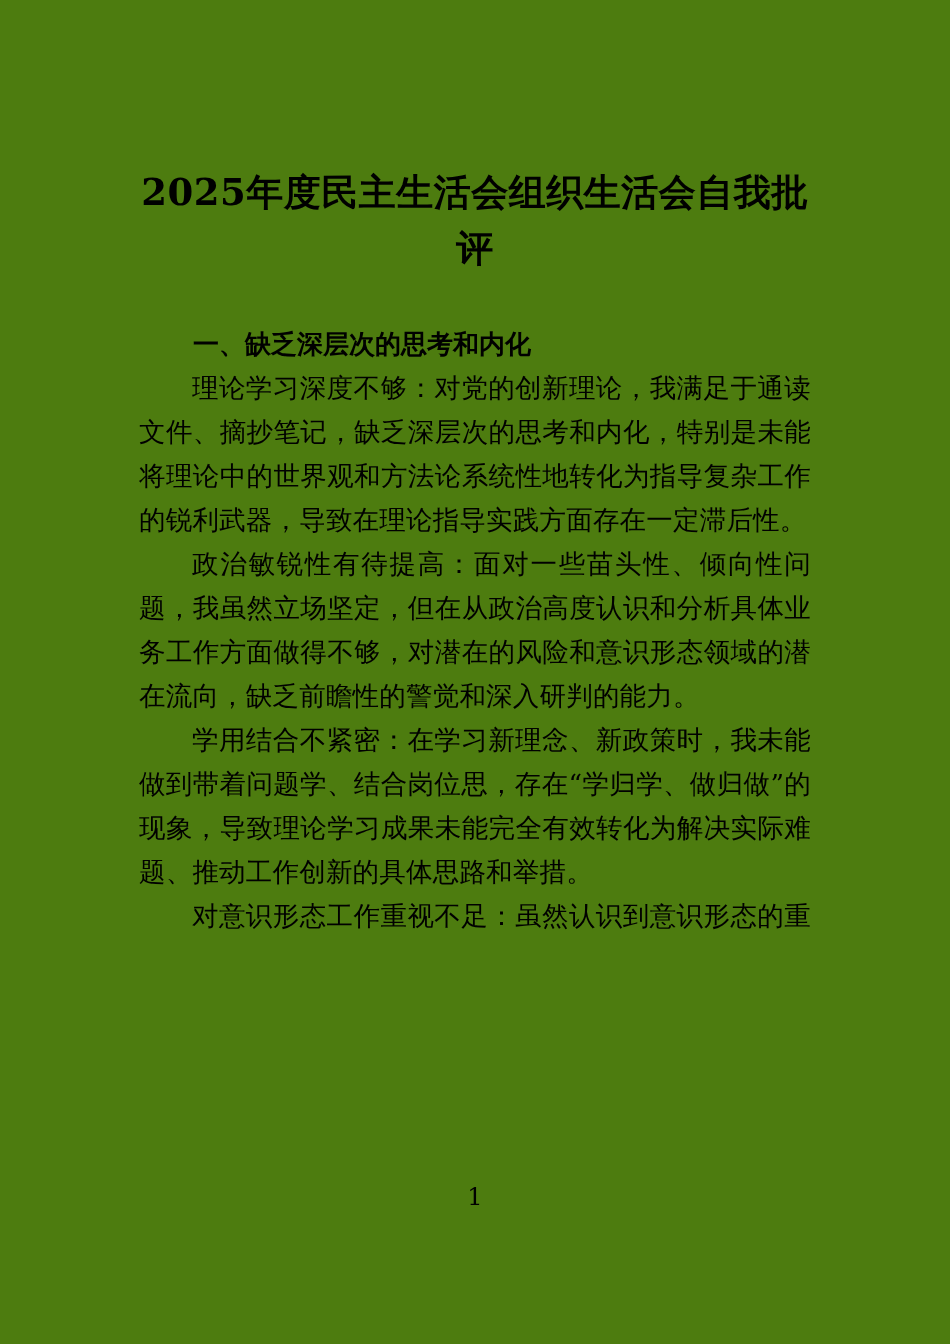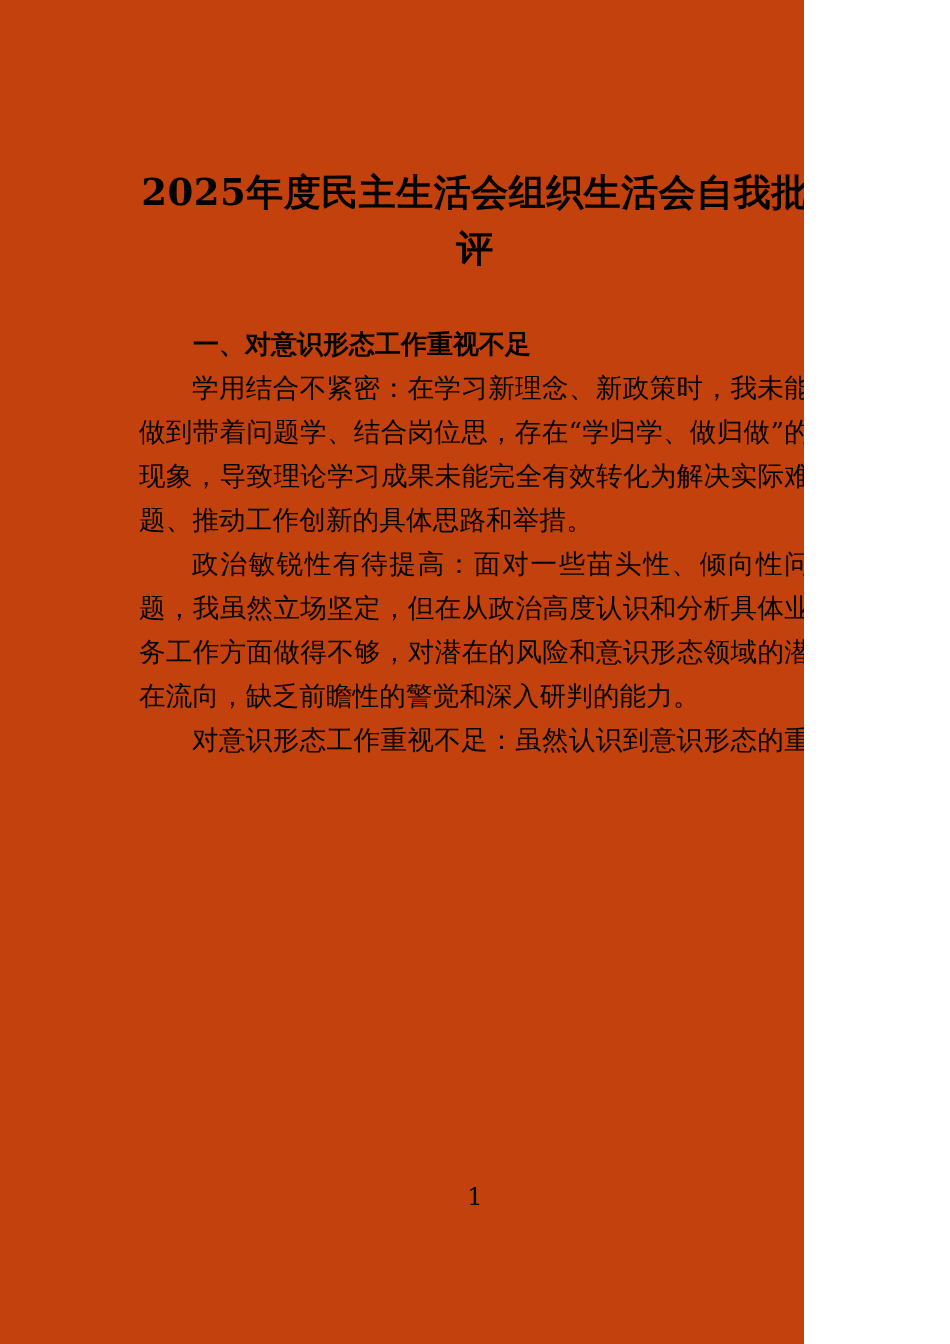--- a/index.html
+++ b/index.html
@@ -2,23 +2,23 @@
 <html><head>
 <meta charset="utf-8">
 <style>
   html, body {
     margin: 0;
     padding: 0;
     background: #ffffff;
   }
   .page {
     position: relative;
-    width: 804px;
+    width: 950px;
     height: 1344px;
-    background: #c2410c;
+    background: #4d7c0f;
     overflow: hidden;
     box-sizing: border-box;
   }
   .content {
     position: absolute;
     left: 139px;
     top: 0;
     width: 672px;
   }
   .doc-title {
@@ -78,26 +78,27 @@
 </head>
 <body>
 
 <div class="page">
 
   <div class="content">
 
     <div class="doc-title title-line-1">2025年度民主生活会组织生活会自我批评</div>
 
 
-    <div class="section-heading">一、对意识形态工作重视不足</div>
+    <div class="section-heading">一、缺乏深层次的思考和内化</div>
 
+    <p class="body-para">理论学习深度不够：对党的创新理论，我满足于通读文件、摘抄笔记，缺乏深层次的思考和内化，特别是未能将理论中的世界观和方法论系统性地转化为指导复杂工作的锐利武器，导致在理论指导实践方面存在一定滞后性。</p>
+
+    <p class="body-para">政治敏锐性有待提高：面对一些苗头性、倾向性问题，我虽然立场坚定，但在从政治高度认识和分析具体业务工作方面做得不够，对潜在的风险和意识形态领域的潜在流向，缺乏前瞻性的警觉和深入研判的能力。</p>
 
     <p class="body-para">学用结合不紧密：在学习新理念、新政策时，我未能做到带着问题学、结合岗位思，存在“学归学、做归做”的现象，导致理论学习成果未能完全有效转化为解决实际难题、推动工作创新的具体思路和举措。</p>
-
-    <p class="body-para">政治敏锐性有待提高：面对一些苗头性、倾向性问题，我虽然立场坚定，但在从政治高度认识和分析具体业务工作方面做得不够，对潜在的风险和意识形态领域的潜在流向，缺乏前瞻性的警觉和深入研判的能力。</p>
 
 
     <p class="body-para truncated">对意识形态工作重视不足：虽然认识到意识形态的重要</p>
 
   </div>
 
   <div class="page-number">1</div>
 
 </div>
 

